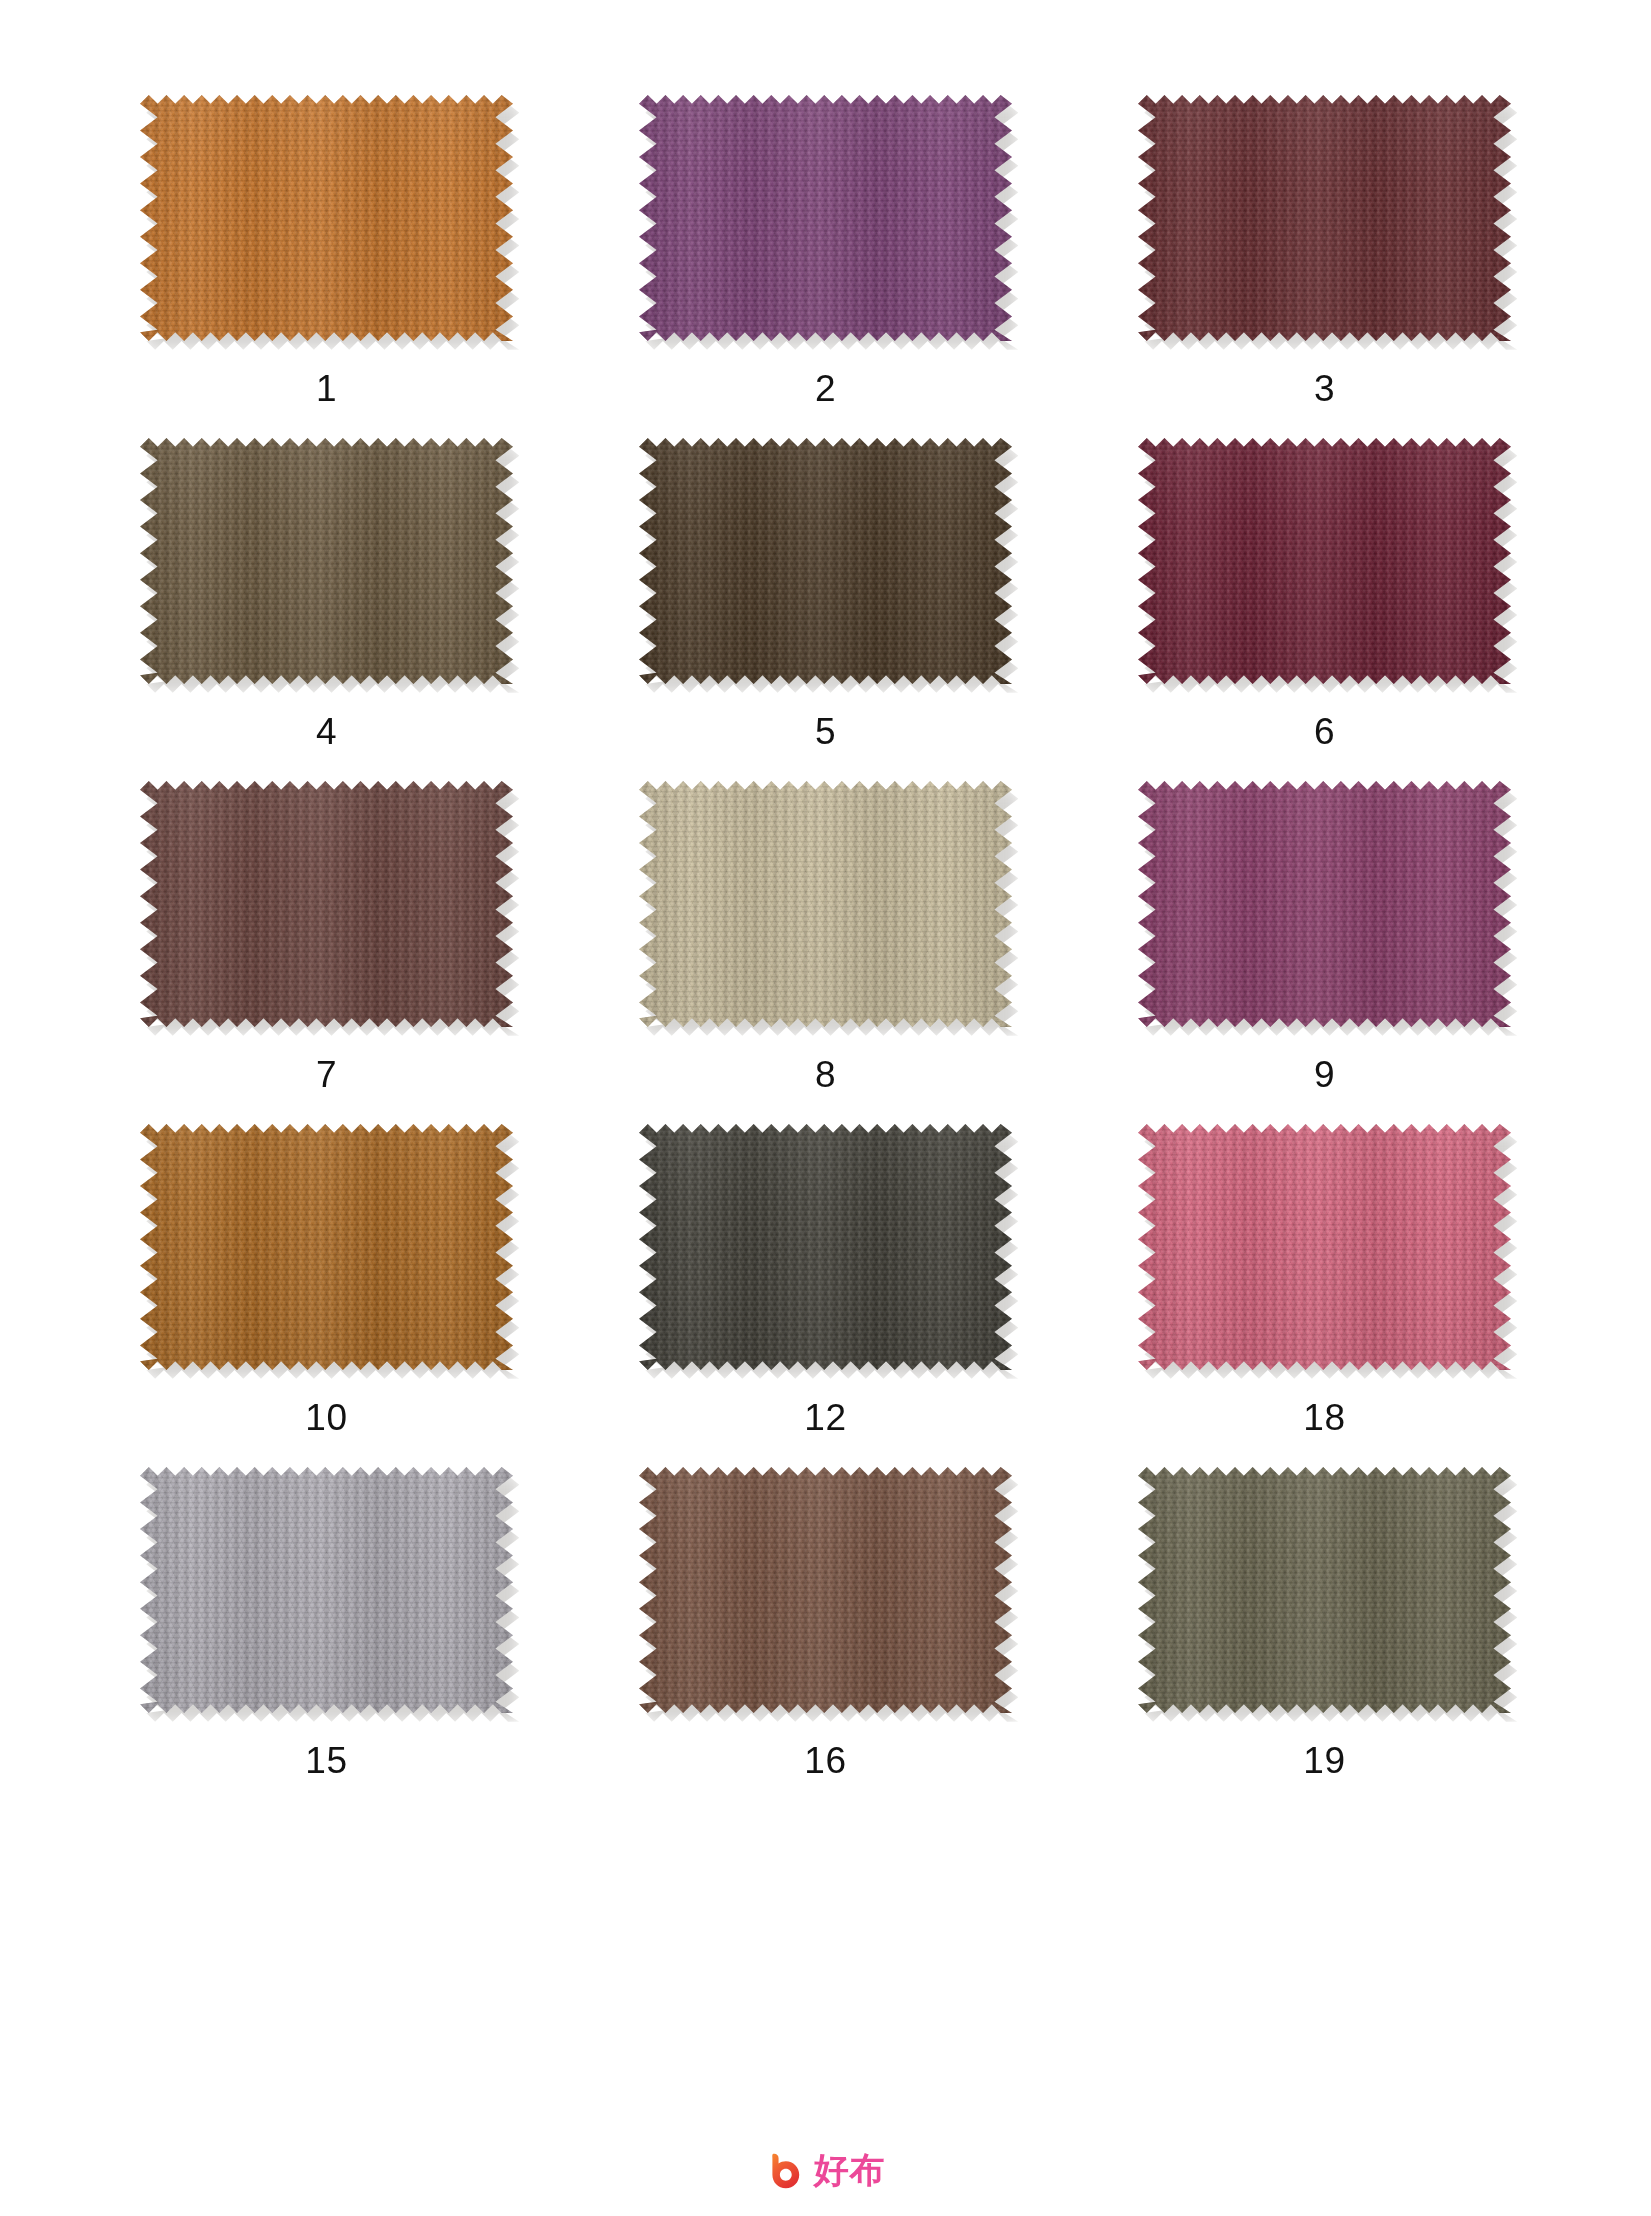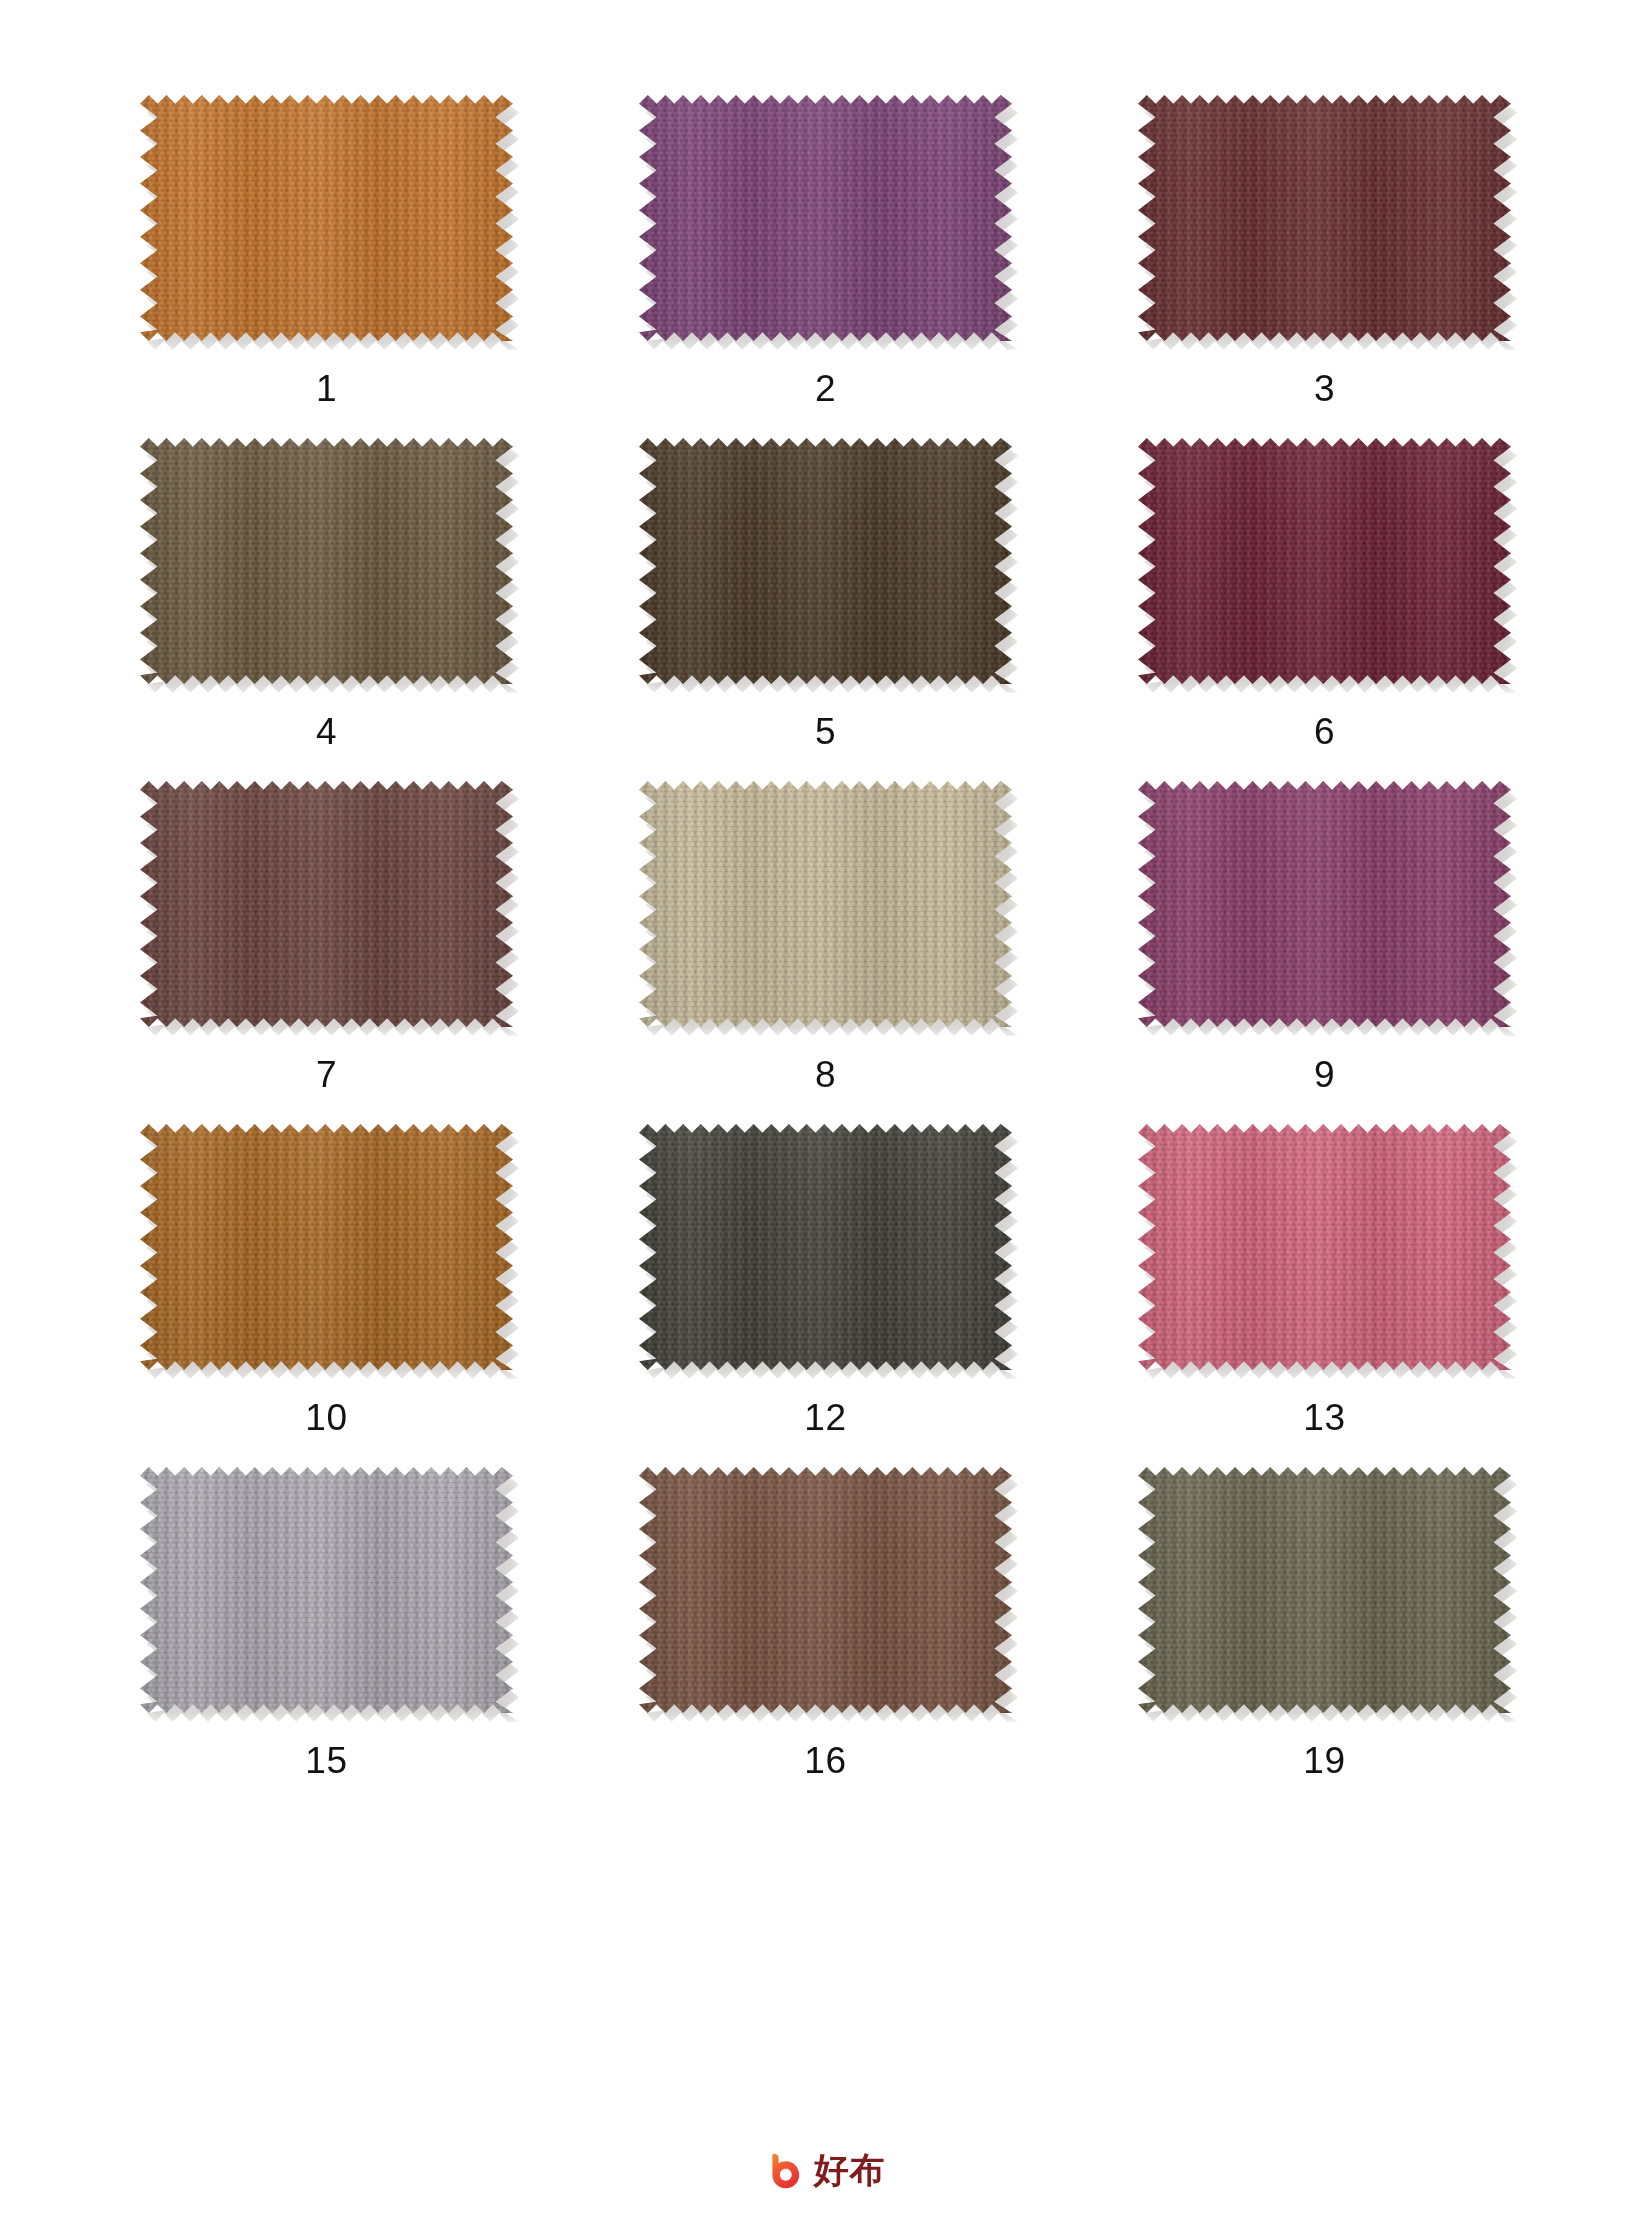--- a/index.html
+++ b/index.html
@@ -216,21 +216,21 @@
     gap: 8.8px;
   }
   .logo-mark {
     width: 39px;
     height: 39px;
     display: block;
   }
   .logo-text {
     font-size: 35px;
     font-weight: 700;
-    color: #7f1d1d;
+    color: #ec4899;
     letter-spacing: 0.6px;
     line-height: 1;
     font-family: "DejaVu Sans", sans-serif;
   }
 </style>
 </head>
 <body>
 
 <div class="page">
 
@@ -395,21 +395,21 @@
       <div class="swatch-wrap">
         <div class="swatch-shadow"></div>
         <div class="swatch">
           <div class="base" style="background: rgb(217, 101, 127);"></div>
           <div class="ribs"></div>
           <div class="stitch"></div>
           <div class="sheen"></div>
           <div class="sheen2"></div>
         </div>
       </div>
-      <div class="label">13</div>
+      <div class="label">18</div>
     </div>
 
 
     <div class="cell">
       <div class="swatch-wrap">
         <div class="swatch-shadow"></div>
         <div class="swatch">
           <div class="base" style="background: rgb(176, 173, 181);"></div>
           <div class="ribs"></div>
           <div class="stitch"></div>

